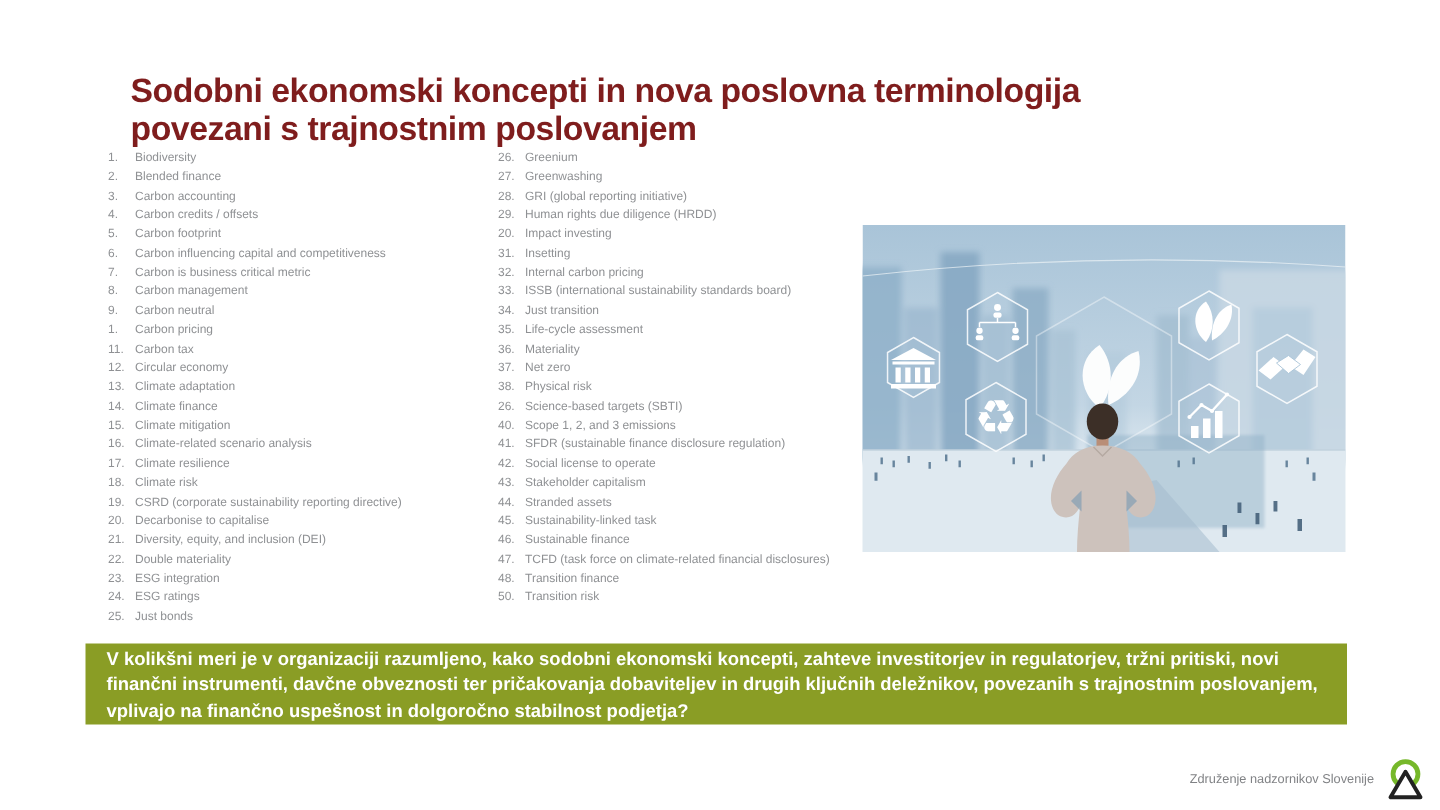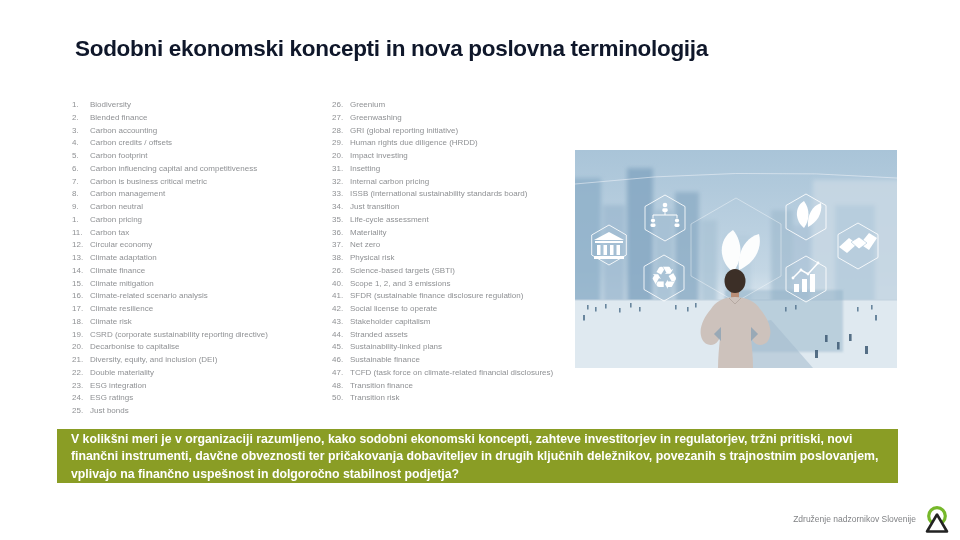--- a/index.html
+++ b/index.html
@@ -1,23 +1,23 @@
 <!DOCTYPE html>
 <html><head>
 <meta charset="utf-8">
 <style>
   html,body{margin:0;padding:0;background:#ffffff;}
   .slide{
     position:relative;width:960px;height:540px;background:#ffffff;overflow:hidden;
     font-family:"Liberation Sans",sans-serif;
   }
   .title{
-    position:absolute;left:71px;top:32px;margin:4px;
+    position:absolute;left:71px;top:32px;margin:16px;
     font-size:22.5px;font-weight:bold;line-height:25px;letter-spacing:-0.3px;
-    color:#0f172a;
+    color:#7f1d1d;
   }
   .title span{display:block;}
   .col{position:absolute;top:99px;width:255px;}
   .col1{left:72px;}
   .col2{left:332px;}
   .term-row{display:flex;height:12.75px;font-size:8px;line-height:12.75px;color:#8f9194;}
   .term-num{width:18px;flex:0 0 18px;}
   .term-label{white-space:nowrap;}
   .photo{position:absolute;left:575px;top:150px;width:322px;height:218px;}
   .banner{
@@ -32,20 +32,21 @@
   .org-name{font-size:8.5px;color:#808285;}
   .logo{display:inline-flex;}
 </style>
 </head>
 <body>
 
 <div class="slide">
 
   <h1 class="title">
     <span>Sodobni ekonomski koncepti in nova poslovna terminologija</span>
+    <span>povezani s trajnostnim poslovanjem</span>
   </h1>
 
   <div class="col col1">
       <div class="term-row">
         <span class="term-num">1.</span>
         <span class="term-label">Biodiversity</span>
       </div>
       <div class="term-row">
         <span class="term-num">2.</span>
         <span class="term-label">Blended finance</span>
@@ -215,21 +216,21 @@
       <div class="term-row">
         <span class="term-num">43.</span>
         <span class="term-label">Stakeholder capitalism</span>
       </div>
       <div class="term-row">
         <span class="term-num">44.</span>
         <span class="term-label">Stranded assets</span>
       </div>
       <div class="term-row">
         <span class="term-num">45.</span>
-        <span class="term-label">Sustainability-linked plans</span>
+        <span class="term-label">Sustainability-linked task</span>
       </div>
       <div class="term-row">
         <span class="term-num">46.</span>
         <span class="term-label">Sustainable finance</span>
       </div>
       <div class="term-row">
         <span class="term-num">47.</span>
         <span class="term-label">TCFD (task force on climate-related financial disclosures)</span>
       </div>
       <div class="term-row">

